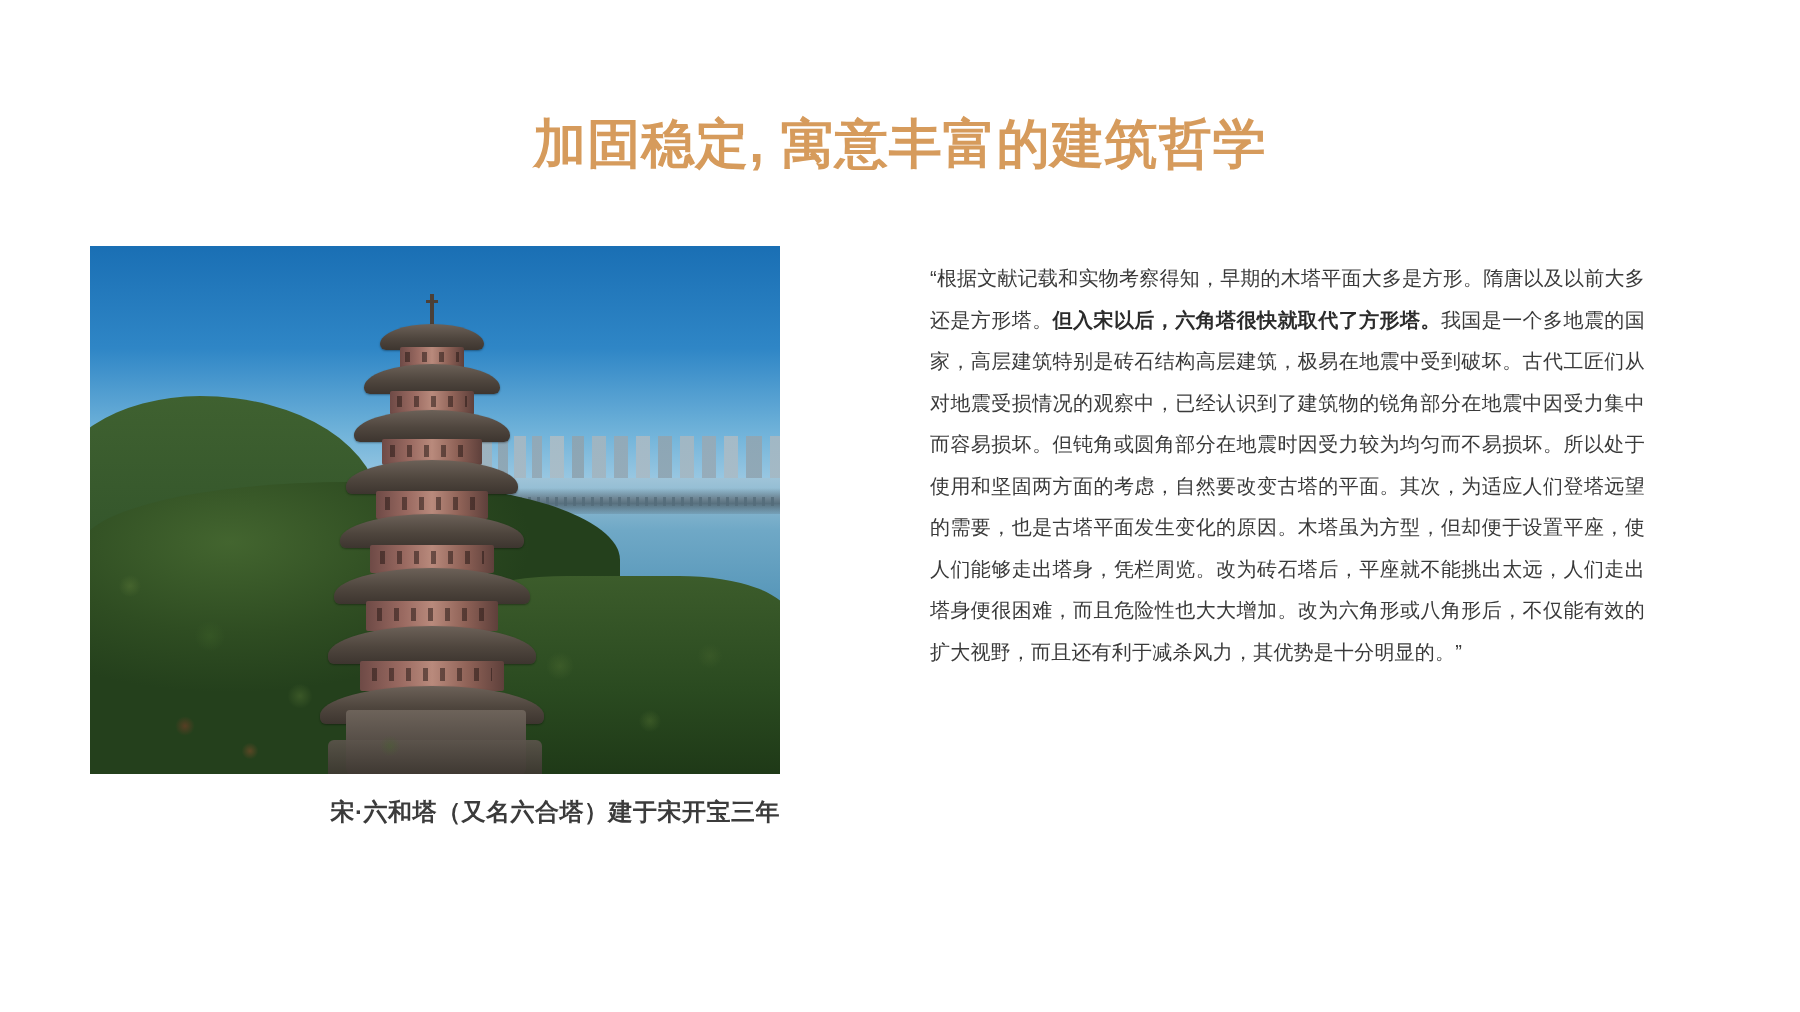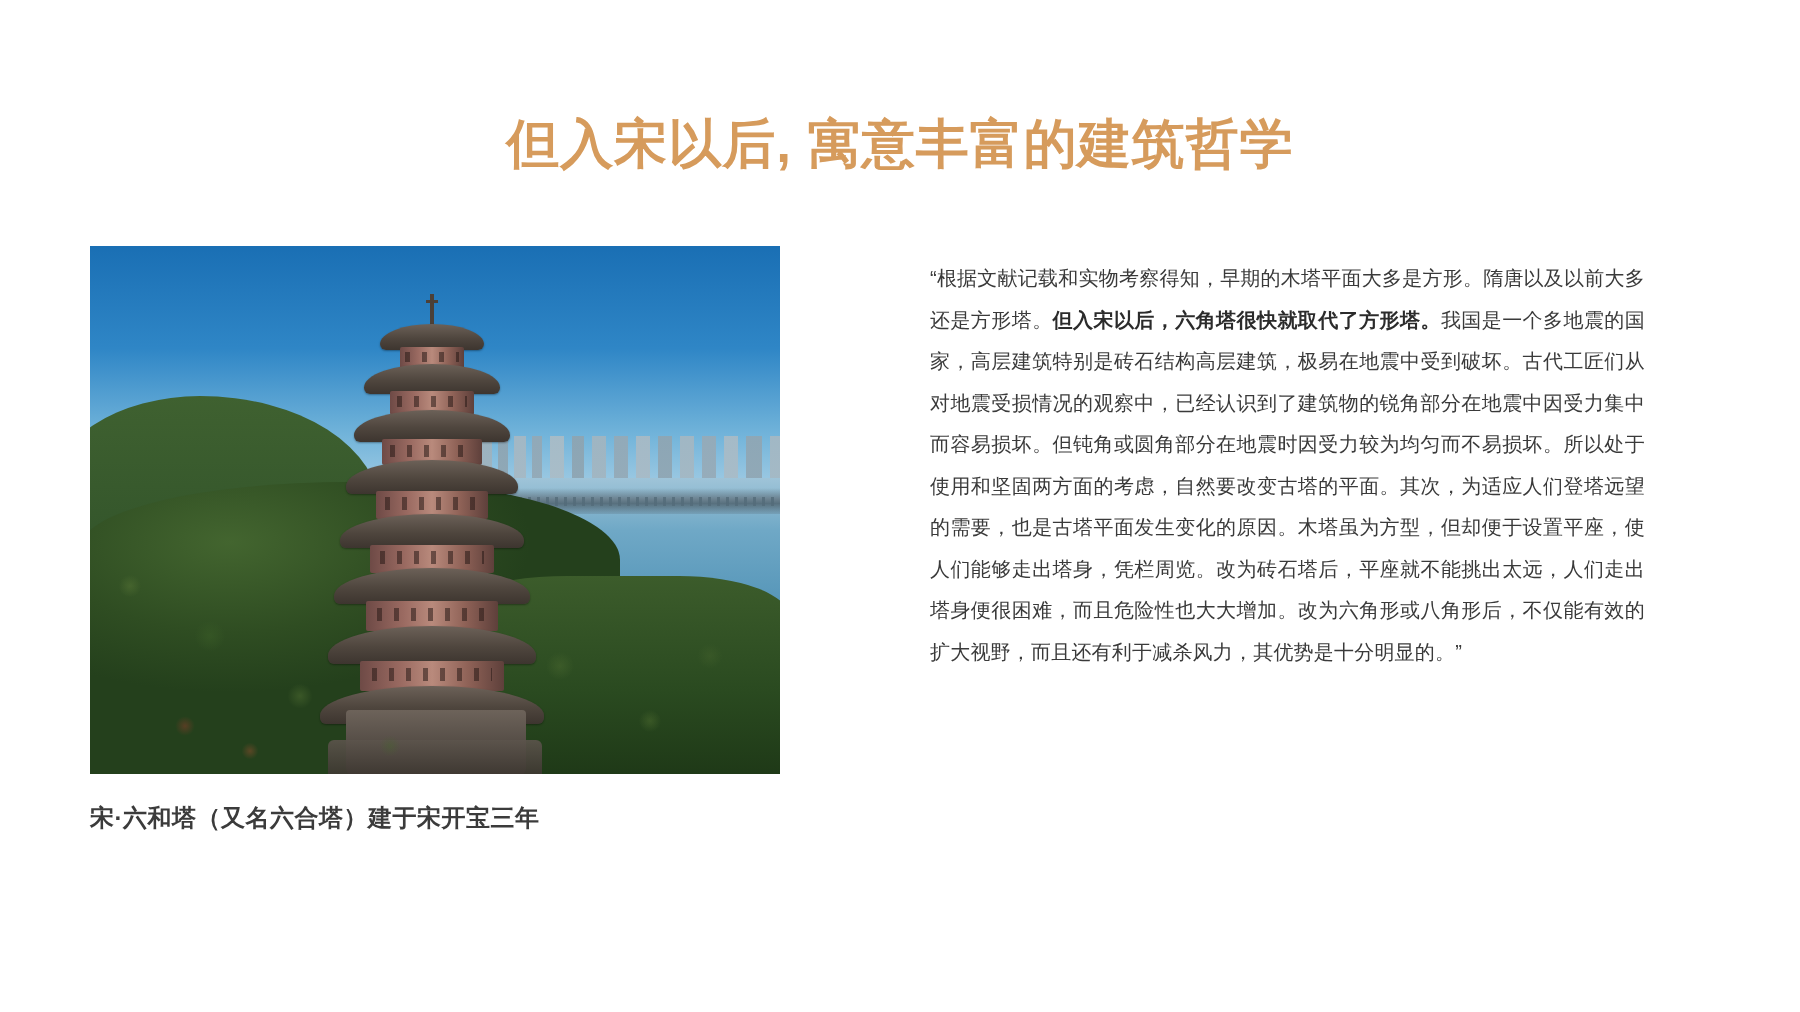--- a/index.html
+++ b/index.html
@@ -170,23 +170,23 @@
     border-radius: 4px 4px 8px 8px;
   }
   .base-wall {
     position: absolute; left: 20px; top: 446px; width: 214px; height: 40px;
     background: linear-gradient(180deg, #5c544c 0%, #3a342e 100%);
     border-radius: 6px;
     opacity: .9;
   }
 
   .photo-caption {
-    margin-top: 28px;
+    margin-top: 22px;
     width: 690px;
-    text-align: left;
+    text-align: right;
     font-size: 24px;
     font-weight: bold;
     color: #3b3b3b;
     letter-spacing: .5px;
     white-space: nowrap;
   }
 
   
   .body-text {
     position: absolute;
@@ -203,21 +203,21 @@
   .body-text b {
     font-weight: bold;
     color: #2b2b2b;
   }
 </style>
 </head>
 <body>
 
 <div class="slide">
 
-  <h1 class="slide-title">但入宋以后, 寓意丰富的建筑哲学</h1>
+  <h1 class="slide-title">加固稳定, 寓意丰富的建筑哲学</h1>
 
   <div class="photo-block">
 
     <div class="photo-frame">
       <div class="ph-sky"></div>
       <div class="ph-hill-left"></div>
       <div class="ph-city"></div>
       <div class="ph-water"></div>
       <div class="ph-bridge"></div>
       <div class="ph-forest"></div>

